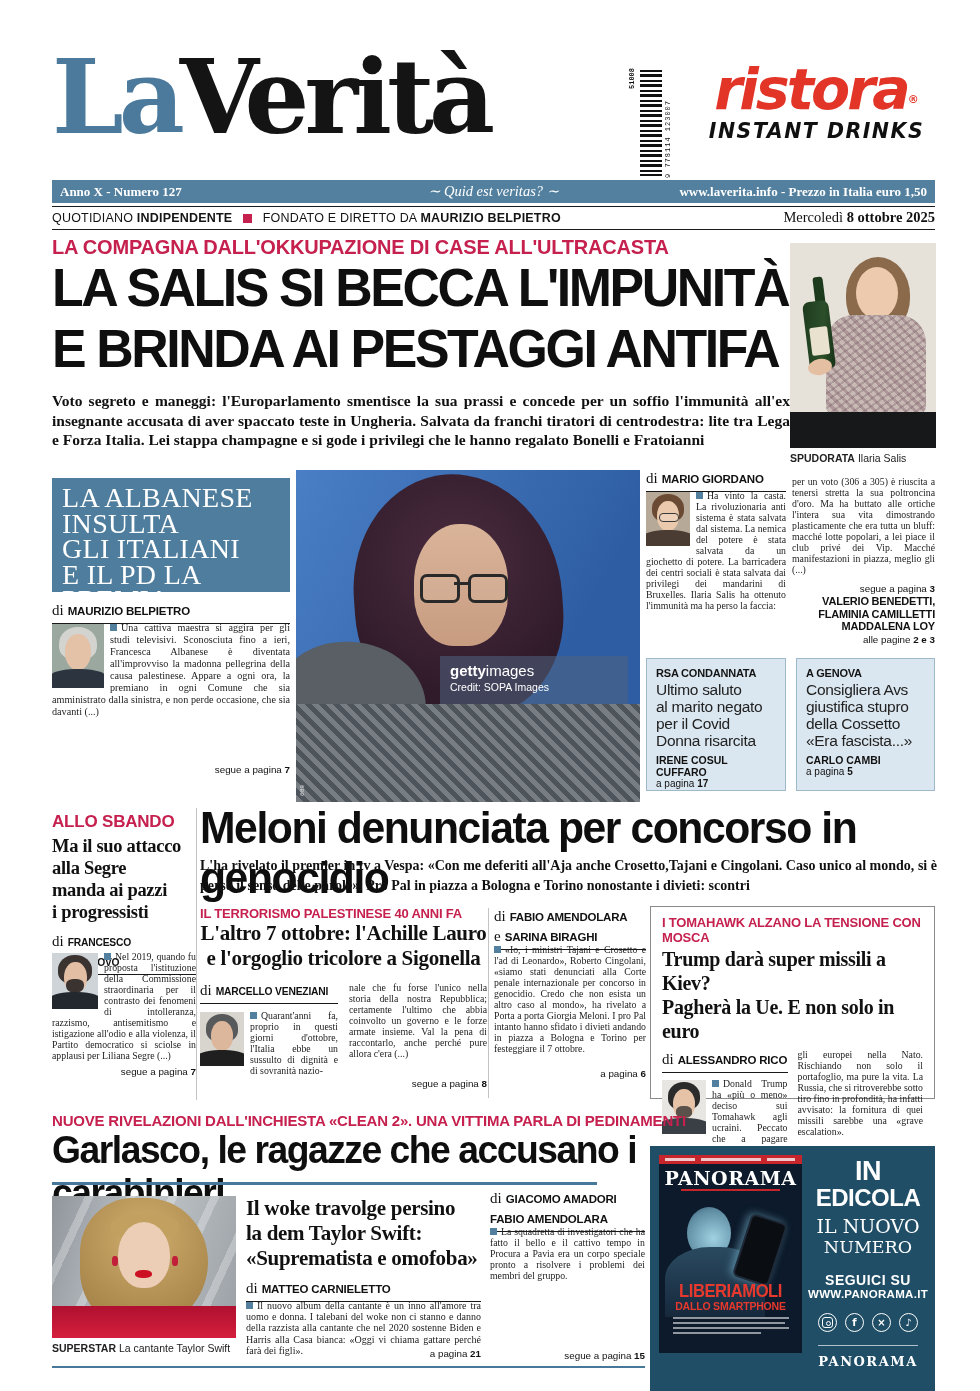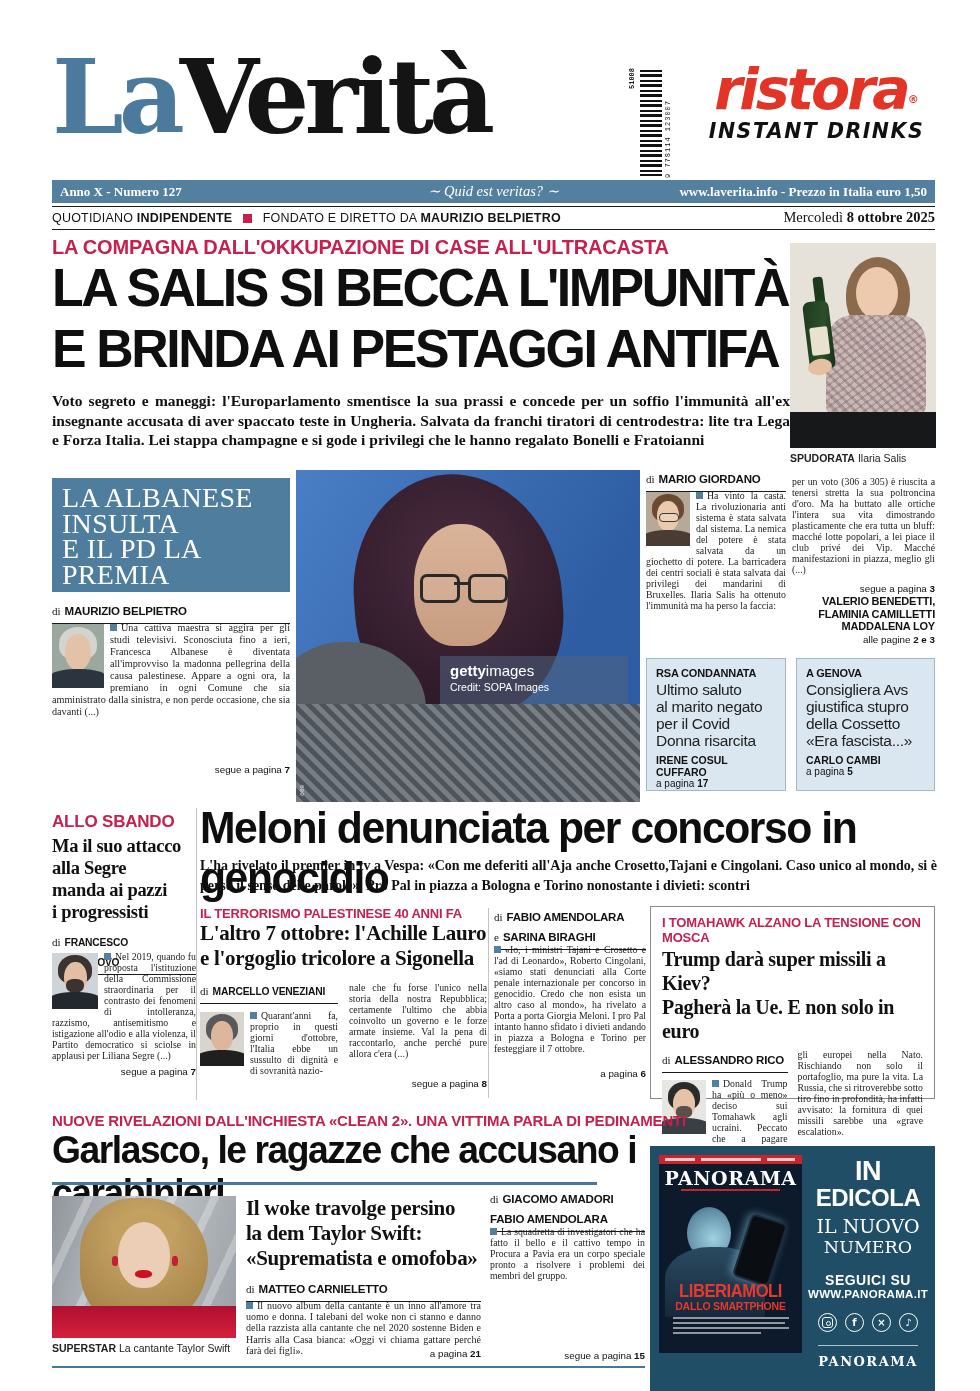--- a/index.html
+++ b/index.html
@@ -77,21 +77,21 @@
      repeating-linear-gradient(-35deg,rgba(90,70,80,.25) 0 2px,transparent 2px 6px);}
   .sal-skirt{position:absolute;left:0;bottom:0;width:100%;height:36px;background:#17181a;}
   .sal-bottle{position:absolute;left:16px;top:58px;width:26px;height:68px;border-radius:7px 7px 5px 5px;
      background:linear-gradient(100deg,#1d3a1d,#2c4f2a 60%,#16301า6);background:linear-gradient(100deg,#1d3a1d,#2c4f2a 60%,#163016);transform:rotate(-7deg);}
   .sal-neck{position:absolute;left:24px;top:34px;width:10px;height:28px;background:#1d3a1d;border-radius:3px;transform:rotate(-7deg);}
   .sal-label{position:absolute;left:4px;top:26px;width:18px;height:28px;background:#e8e2cf;border-radius:2px;}
   .sal-hand{position:absolute;left:18px;top:116px;width:24px;height:16px;border-radius:50%;background:#e4bfa2;transform:rotate(-10deg);}
 
   
   .byline{border-bottom:1.4px solid #181818;padding-bottom:3px;line-height:1.25;}
-  .by-di{font-size:11px;}
+  .by-di{font-size:15px;}
   .by-name{font-family:"Liberation Sans",sans-serif;font-weight:800;font-size:11.5px;letter-spacing:-.2px;}
   .body{font-size:9.8px;line-height:11px;text-align:justify;color:#1c1c1c;}
   .sq{display:inline-block;width:7px;height:7px;background:#54809f;margin-right:4px;}
   .segue{font-family:"Liberation Sans",sans-serif;font-size:9.8px;text-align:right;color:#111;}
   .segue b{font-weight:800;}
   .hs{float:left;position:relative;overflow:hidden;margin:2px 6px 2px 0;background:var(--bg);}
   .hs i{position:absolute;display:block;}
   .hs .hs-hair{left:14%;top:4%;width:72%;height:52%;border-radius:50% 50% 40% 40%;background:var(--hair);}
   .hs .hs-face{left:25%;top:16%;width:50%;height:56%;border-radius:48%;background:var(--face);}
   .hs .hs-torso{left:-8%;bottom:-4%;width:116%;height:34%;border-radius:45% 45% 0 0;background:var(--torso);}
@@ -137,21 +137,21 @@
   .sb-body{left:52px;top:951px;width:144px;height:112px;}
   .sb-segue{left:52px;top:1066px;width:144px;}
   .vdiv{width:1px;background:#c3c3c3;}
 
   
   .mel-headline{left:200px;top:803px;width:760px;font-family:"Liberation Sans",sans-serif;font-weight:900;
      font-size:44px;letter-spacing:-1.5px;color:#0e0e0e;transform:scaleX(.97);transform-origin:left top;}
   .mel-deck{left:200px;top:856px;width:737px;font-weight:700;font-size:14px;line-height:19.5px;text-align:justify;}
 
   .lau-kicker{left:200px;top:906px;font-size:13px;}
-  .lau-headline{left:200px;top:921px;width:287px;font-weight:700;font-size:21px;line-height:25px;letter-spacing:-.3px;}
+  .lau-headline{left:200px;top:921px;width:287px;font-weight:700;font-size:21px;line-height:25px;letter-spacing:-.3px;text-align:center;}
   .lau-col1{left:200px;top:980px;width:138px;}
   .lau-body1{margin-top:6px;height:86px;overflow:hidden;}
   .lau-col2{left:349px;top:982px;width:138px;height:100px;}
   .lau-segue{left:349px;top:1078px;width:138px;}
 
   .den-byline{left:494px;top:906px;width:152px;}
   .den-body{left:494px;top:944px;width:152px;height:122px;}
   .den-page{left:494px;top:1068px;width:152px;}
 
   .tom-box{left:650px;top:906px;width:285px;height:193px;border:1px solid #8a8a8a;box-sizing:border-box;padding:8px 11px;}
@@ -282,20 +282,21 @@
     <div class="sal-hand"></div>
   </div>
   <div class="abs caption sal-caption">
     <b>SPUDORATA</b>
     <span>Ilaria Salis</span>
   </div>
 
   <div class="abs alb-box serif">
     <div>LA ALBANESE</div>
     <div>INSULTA</div>
+    <div>GLI ITALIANI</div>
     <div>E IL PD LA PREMIA</div>
   </div>
   <div class="abs byline alb-byline">
     <span class="by-di">di</span>
     <span class="by-name">MAURIZIO BELPIETRO</span>
   </div>
   <div class="abs body alb-body">
     <span class="hs hs-belpietro" style="width:52px;height:64px">
         <i class="hs-hair"></i>
         <i class="hs-face"></i>

